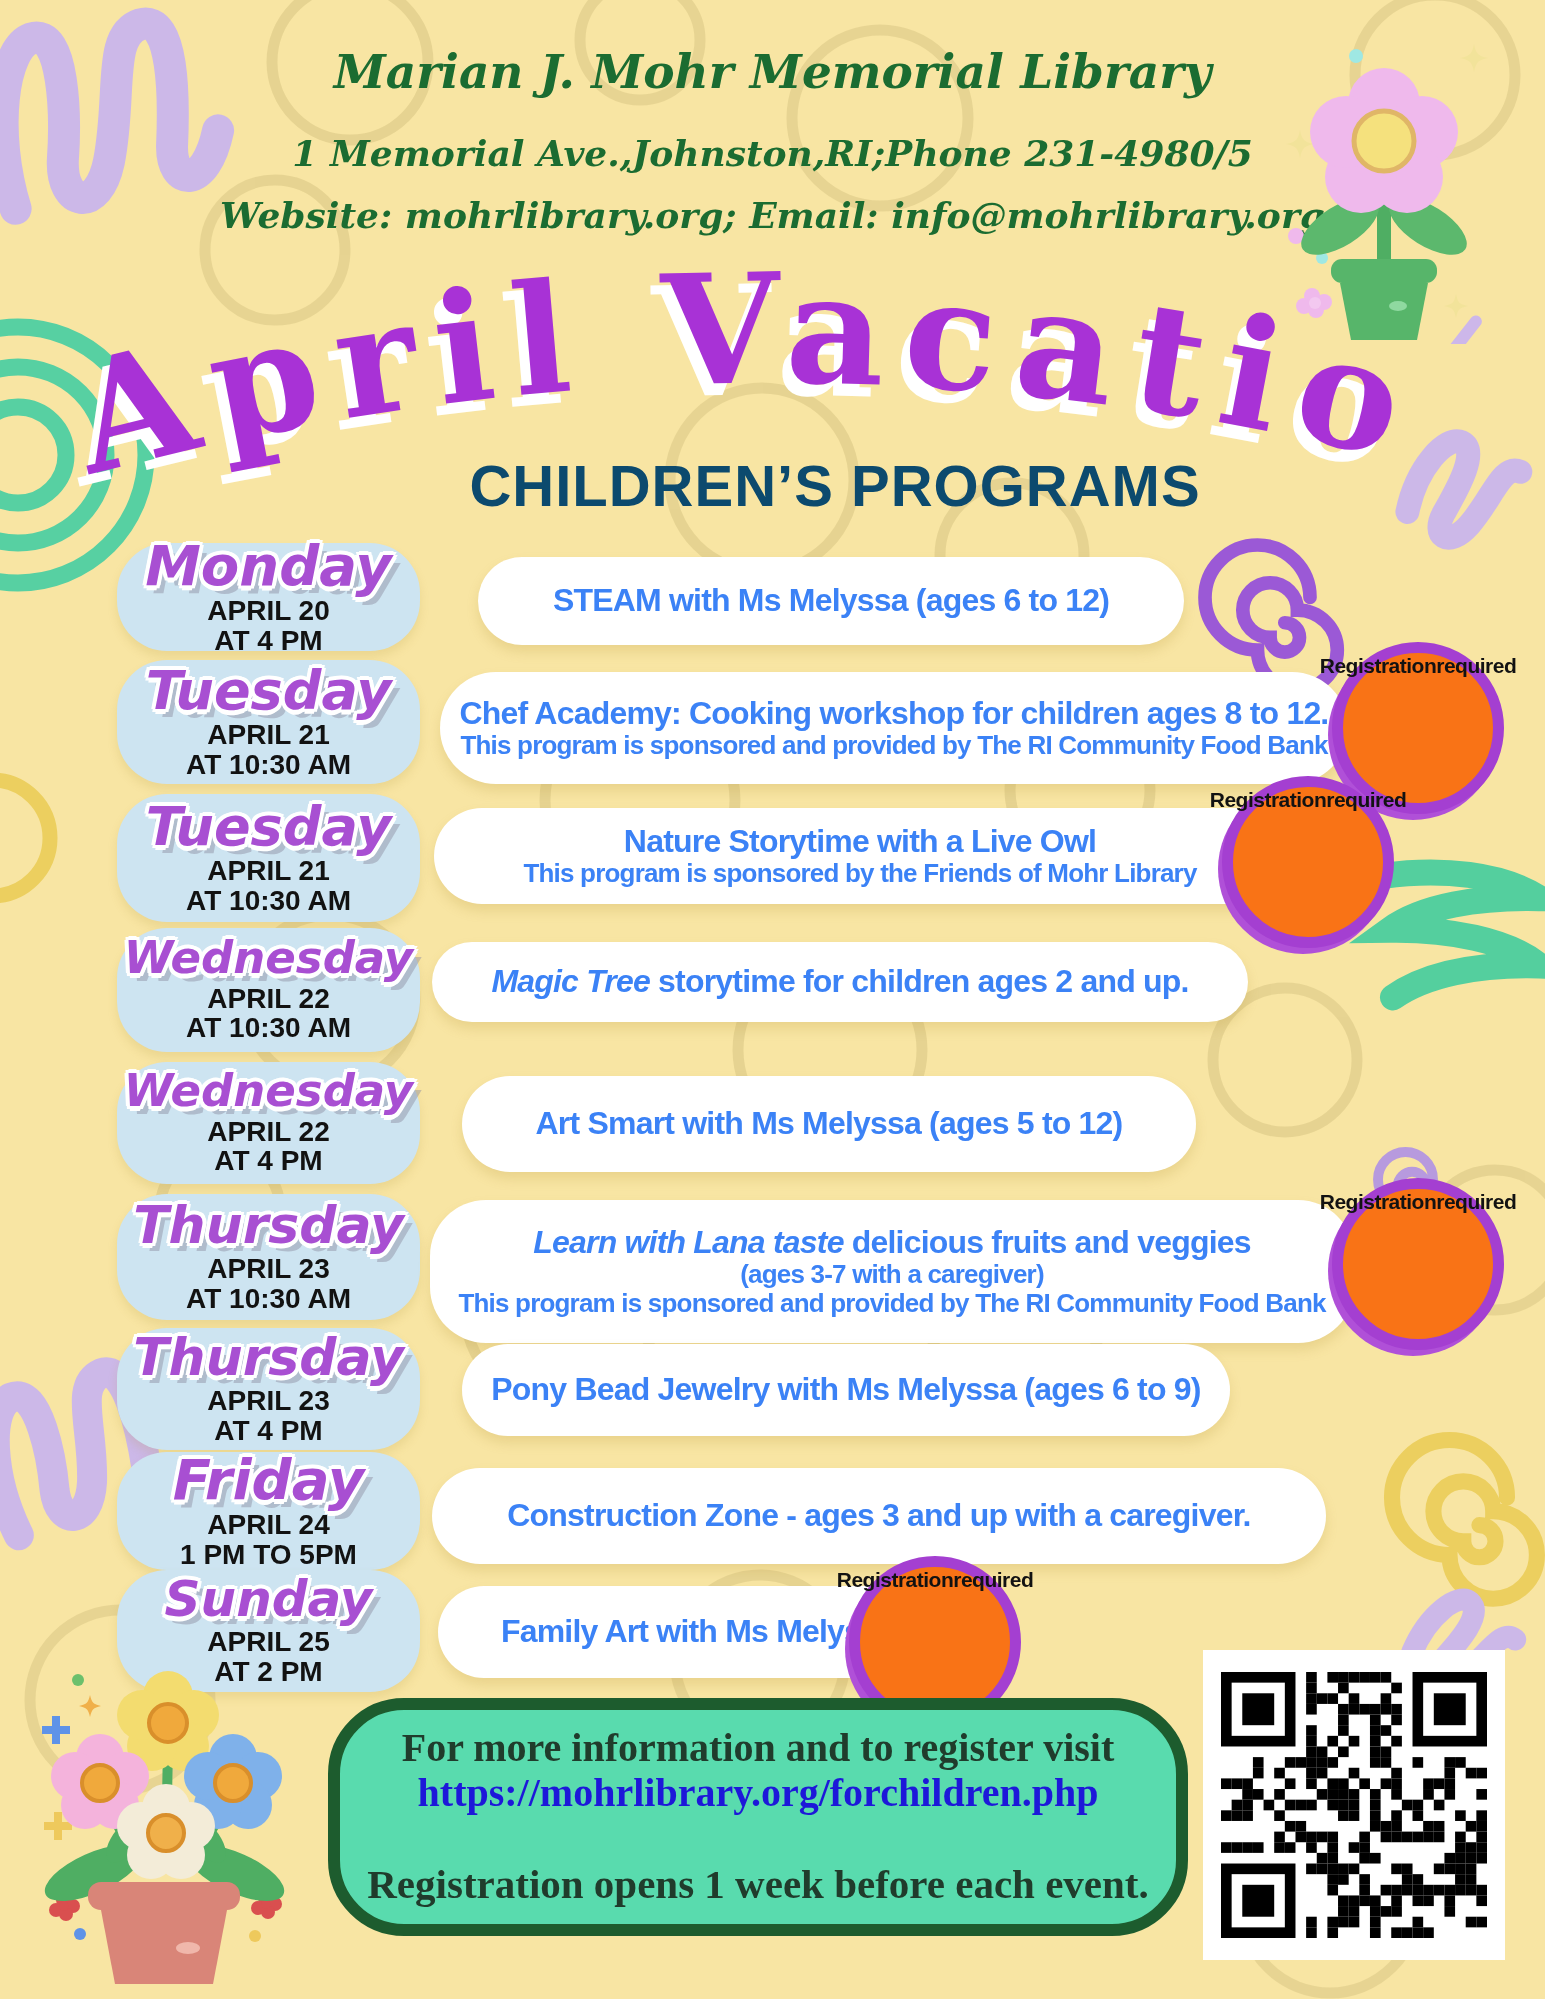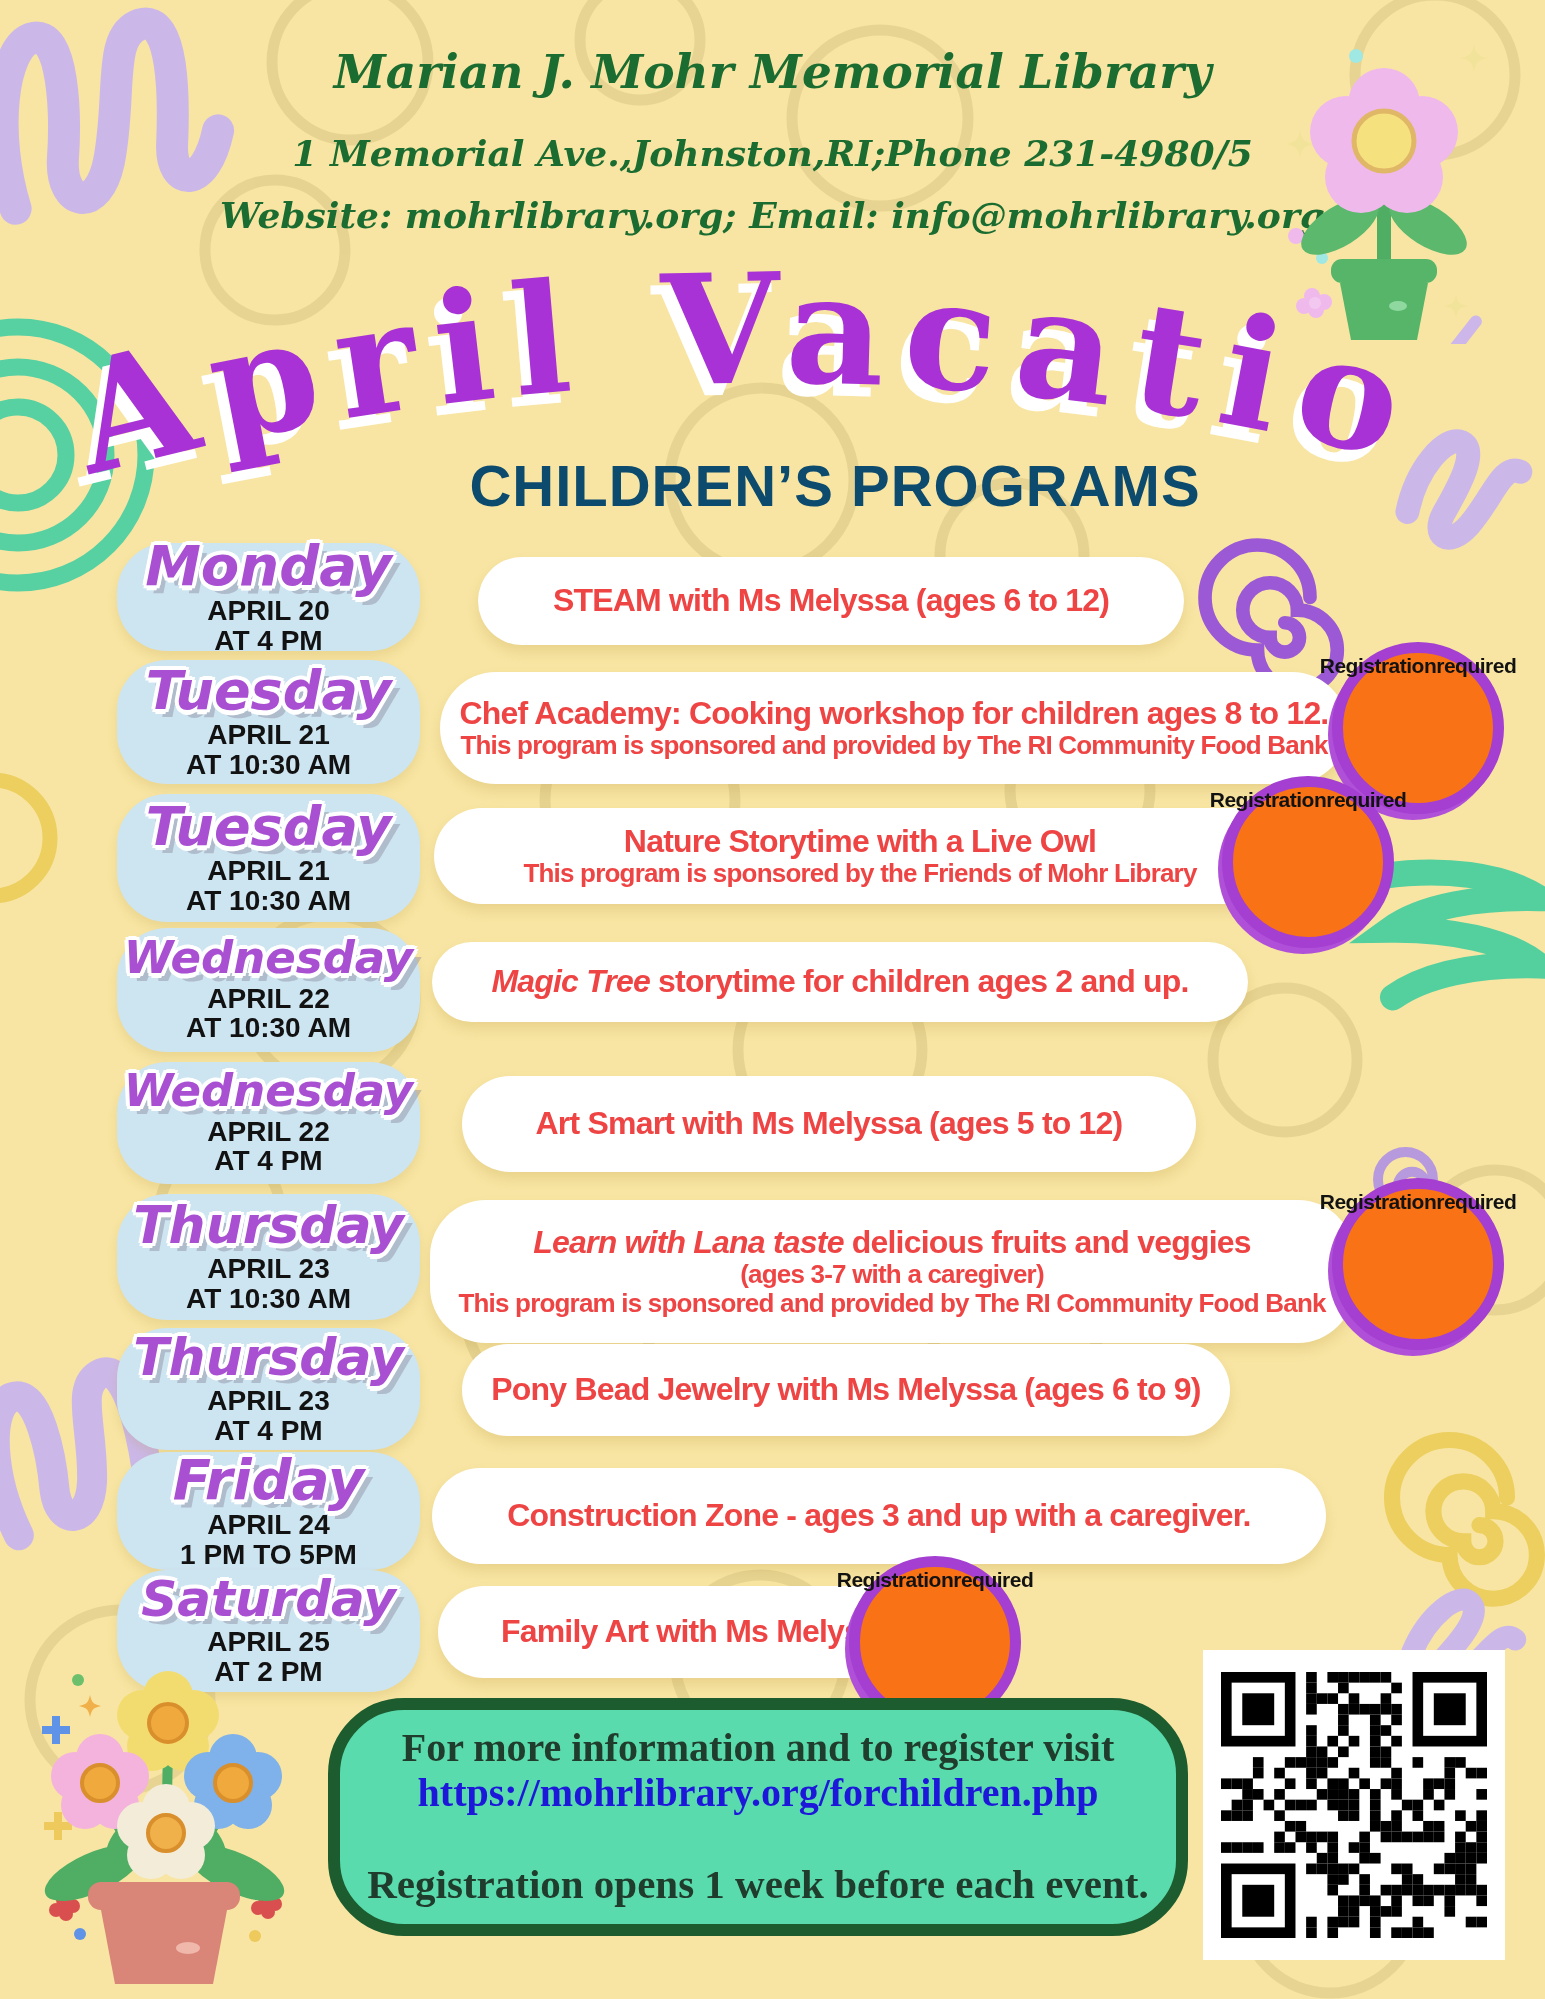--- a/index.html
+++ b/index.html
@@ -24,21 +24,21 @@
             display:flex;flex-direction:column;align-items:center;justify-content:center;
             text-align:center;box-shadow:0 6px 10px rgba(180,150,60,.18);}
   .day-name{font-family:"DejaVu Sans",sans-serif;font-style:italic;font-weight:bold;color:#a84fd2;
             line-height:.95;
             text-shadow:-3px -3px 0 #fff,3px -3px 0 #fff,-3px 3px 0 #fff,3px 3px 0 #fff,
                         -4px 0 0 #fff,4px 0 0 #fff,0 -4px 0 #fff,0 5px 0 #fff,
                         7px 8px 0 rgba(140,140,160,.45);}
   .day-date{font-weight:bold;color:#121212;font-size:28px;line-height:1.05;margin-top:4px;}
   .prog-pill{position:absolute;background:#ffffff;border-radius:56px;
              display:flex;flex-direction:column;align-items:center;justify-content:center;
-             text-align:center;color:#ef4444;box-shadow:0 7px 12px rgba(180,150,60,.22);
+             text-align:center;color:#3b82f6;box-shadow:0 7px 12px rgba(180,150,60,.22);
              padding:0 18px;box-sizing:border-box;}
   .prog-main{font-weight:bold;font-size:32px;letter-spacing:-0.8px;line-height:1.1;}
   .prog-sub{font-weight:bold;font-size:26px;letter-spacing:-0.8px;line-height:1.12;}
   .it{font-style:italic;}
   .reg-badge{position:absolute;width:150px;height:150px;background:#f97316;border-radius:50%;
              border:11px solid #a43fd1;box-shadow:-5px 7px 0 -1px #b050d8;
              display:flex;flex-direction:row;align-items:flex-start;justify-content:center;
              text-align:center;font-weight:bold;font-size:21px;letter-spacing:-0.5px;
              line-height:1.25;color:#121212;}
 
@@ -251,21 +251,21 @@
         <span>1 PM TO 5PM</span>
       </div>
     </div>
     <div class="prog-pill" style="left:432px;top:16px;width:894px;height:96px">
       <div class="prog-main">Construction Zone - ages 3 and up with a caregiver.</div>
     </div>
   </div>
 
   <div class="event-row" style="top:1570px">
     <div class="day-pill" style="top:0;height:122px">
-      <div class="day-name" style="font-size:50px">Saturday</div>
+      <div class="day-name" style="font-size:50px">Sunday</div>
       <div class="day-date">
         <span>APRIL 25</span><br>
         <span>AT 2 PM</span>
       </div>
     </div>
     <div class="prog-pill" style="left:438px;top:16px;width:520px;height:92px">
       <div class="prog-main">Family Art with Ms Melyssa</div>
     </div>
     <div class="reg-badge" style="left:849px;top:-14px">
       <span>Registration</span>

